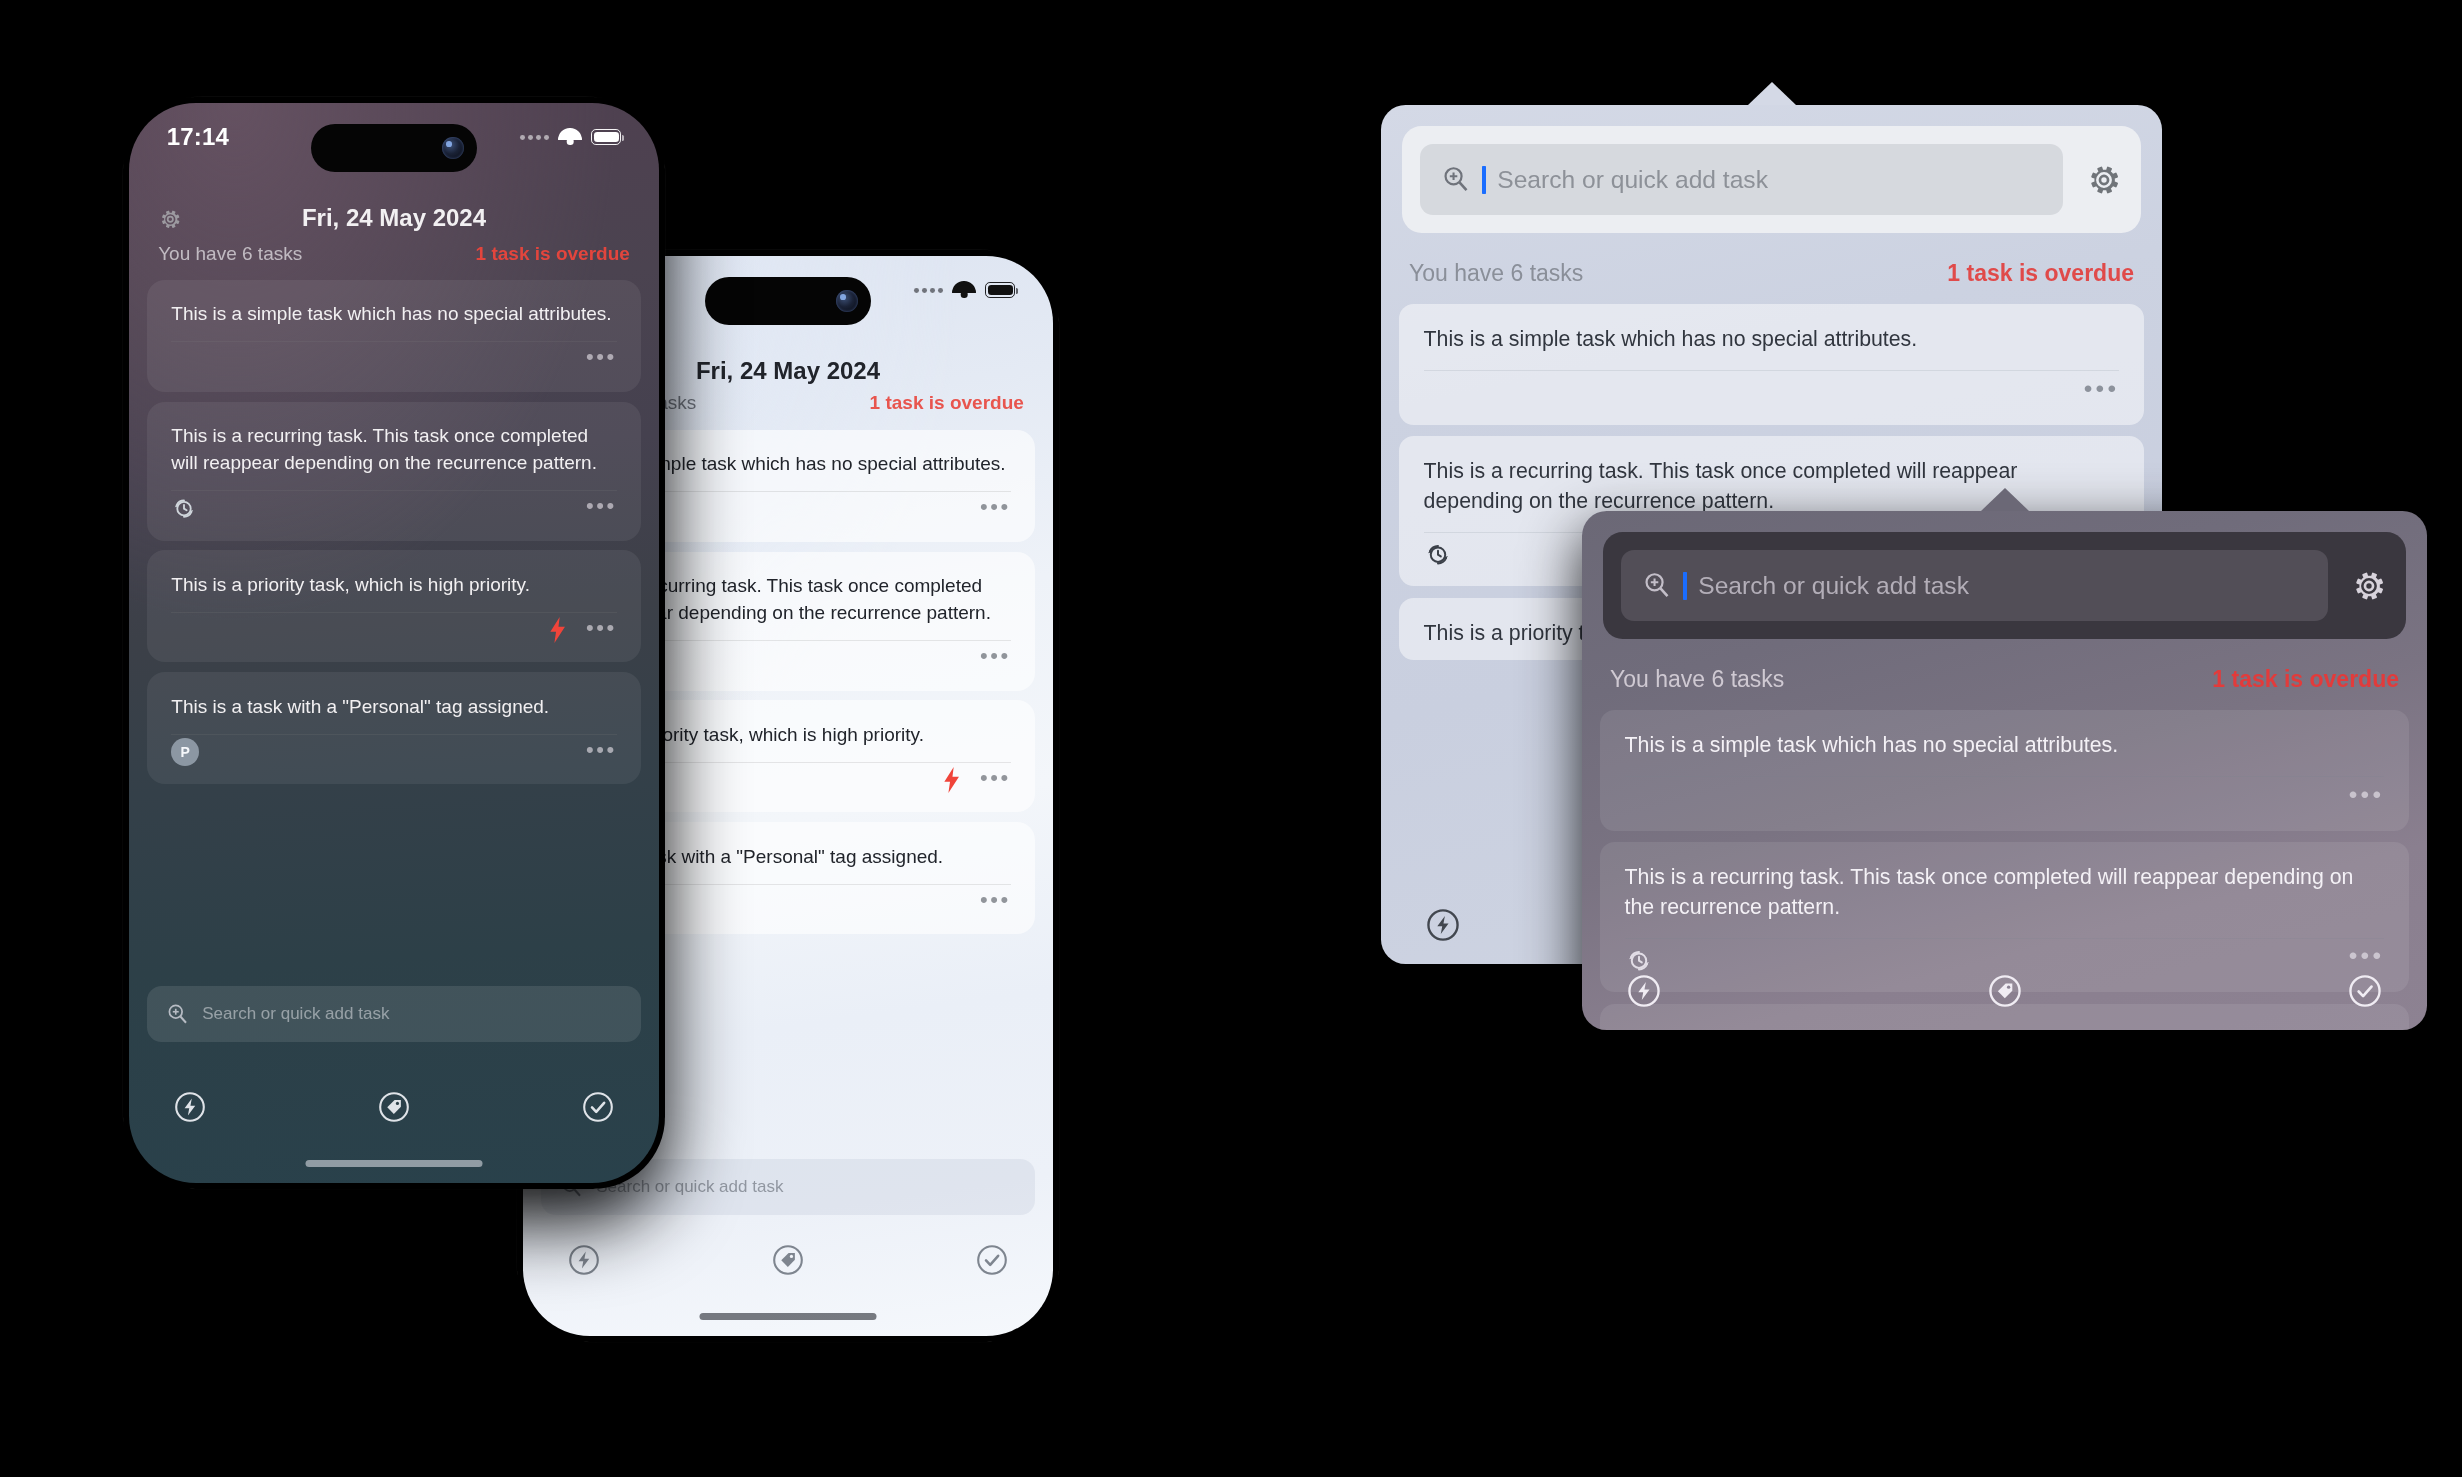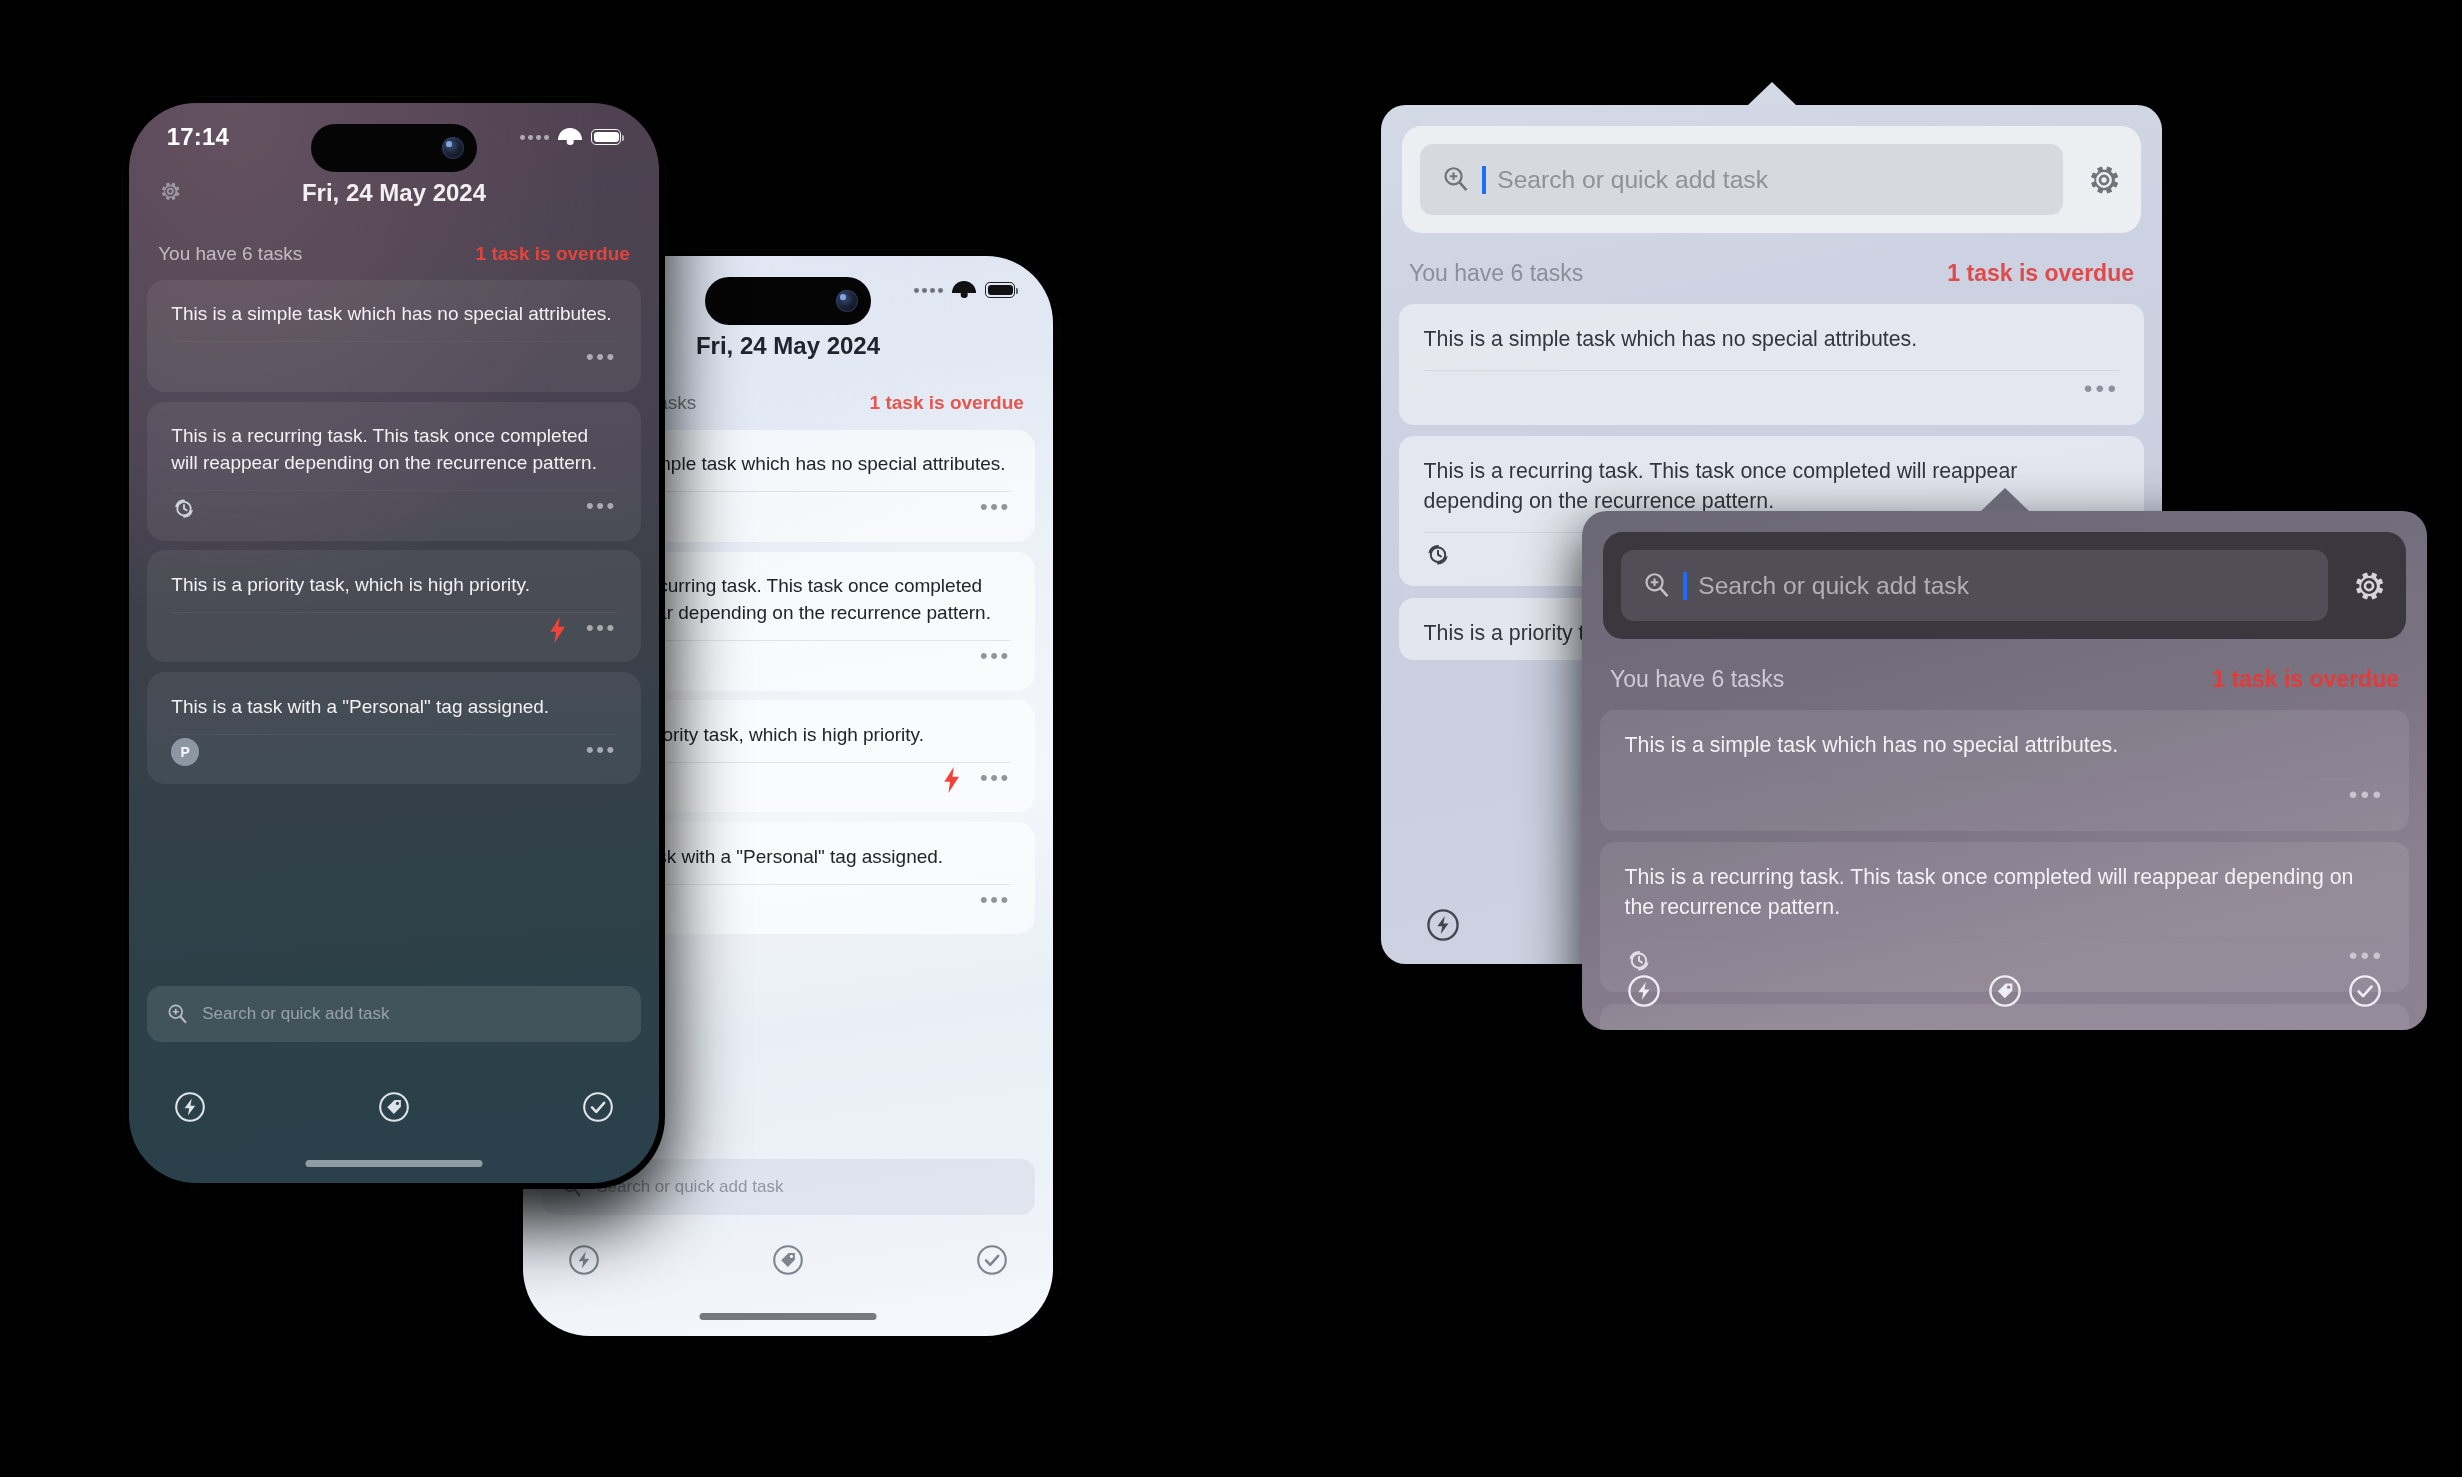--- a/index.html
+++ b/index.html
@@ -103,21 +103,21 @@
   .sb-light { color: #111; }
   .sb-light .sig-dots i { background: rgba(20,20,25,.55); }
   .sb-light .wifi-ic span { background: #111; }
   .sb-light .batt { border: 1.6px solid rgba(10,10,12,.9); }
   .sb-light .batt::after { background: rgba(10,10,12,.6); }
   .sb-light .batt i { background: #111; }
 
   
   .app-head {
     position: absolute; top: 76px; left: 0; right: 0; height: 53px;
-    display: flex; align-items: flex-start; padding: 0 29.5px; z-index: 12;
+    display: flex; align-items: flex-end; padding: 0 29.5px; z-index: 12;
   }
   .app-head .title {
     position: absolute; left: 0; right: 0; text-align: center;
     font-size: 24px; font-weight: 700;
   }
   .gear { width: 24.6px; height: 24.6px; position: relative; z-index: 2; }
 
   .counts {
     position: absolute; left: 0; right: 0; height: 33px;
     display: flex; align-items: center; padding: 0 29.5px; z-index: 12;

